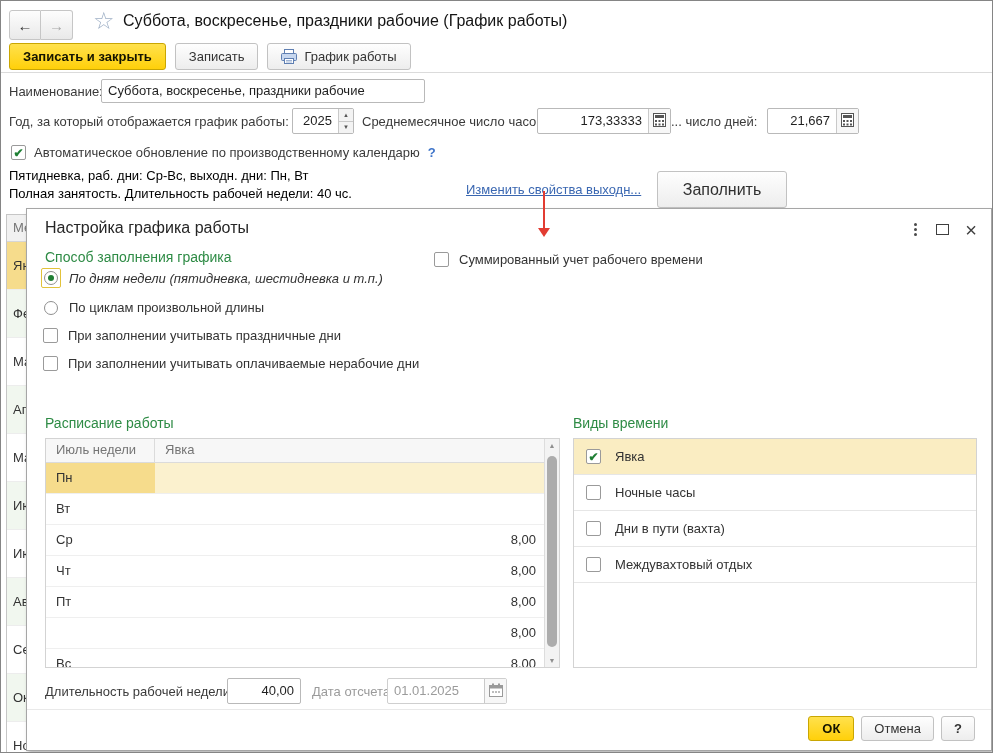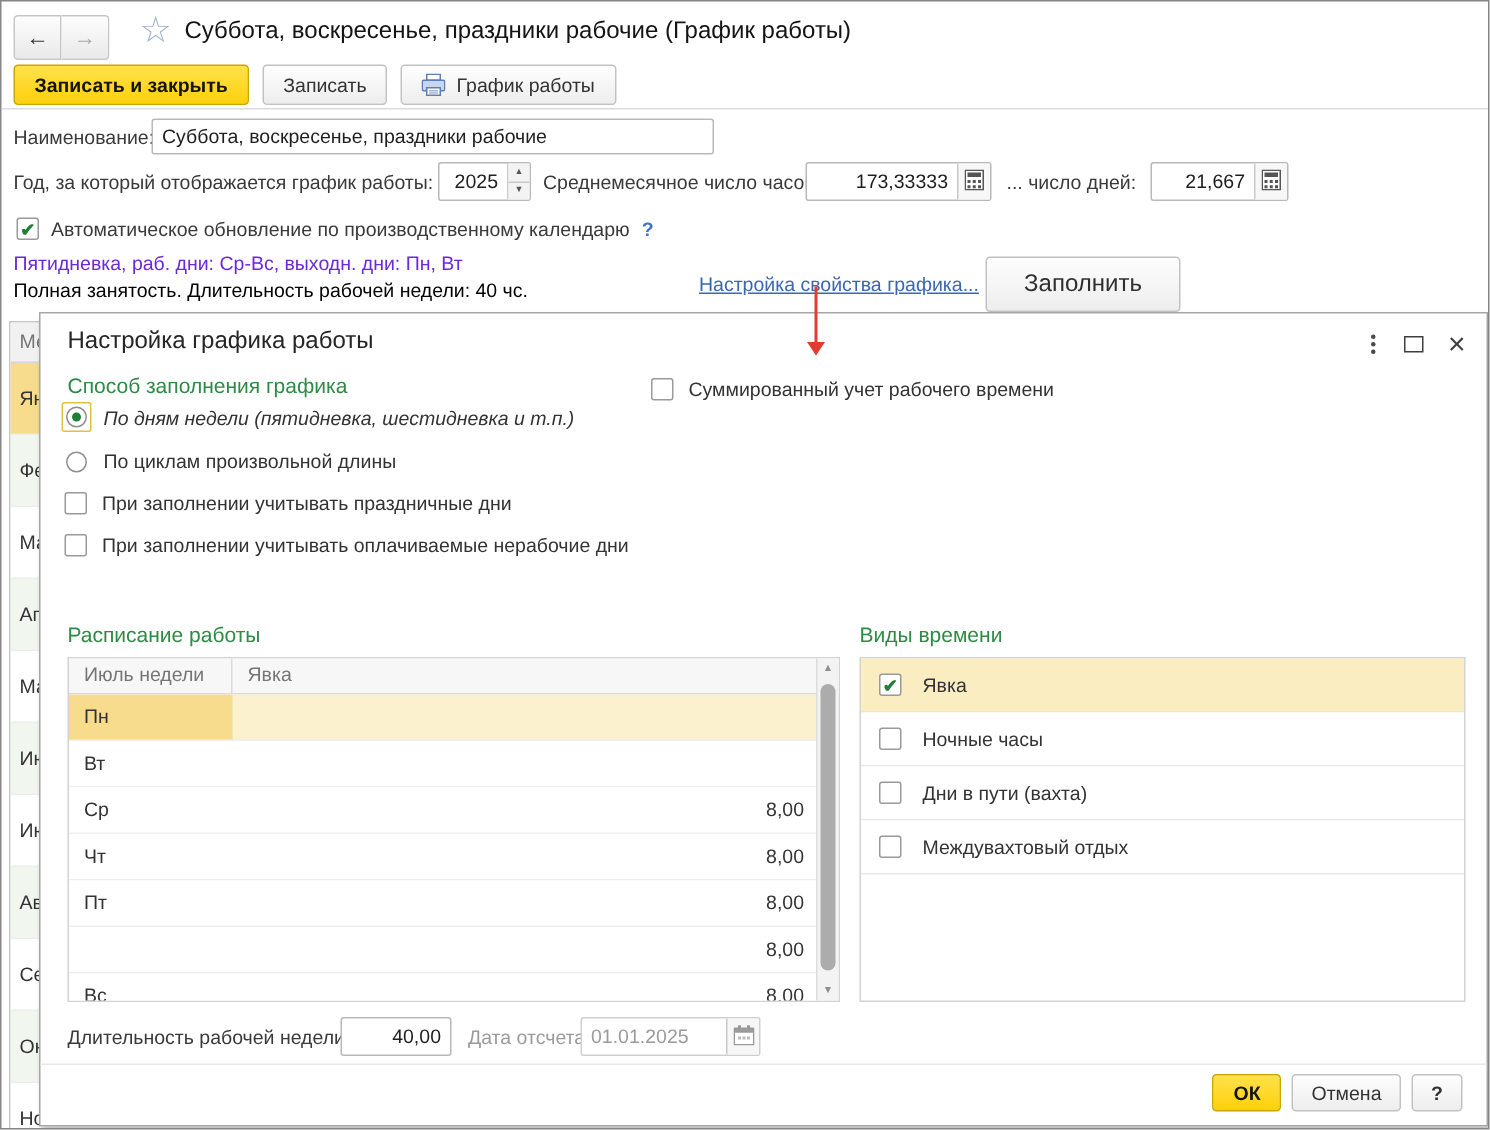--- a/index.html
+++ b/index.html
@@ -53,39 +53,39 @@
   .val.num { text-align:right; }
   .seg {
     width:22px; border-left:1px solid #C9C9C9; background:#F7F7F7;
     display:flex; align-items:center; justify-content:center;
   }
   .spin { width:15px; border-left:1px solid #C9C9C9; display:flex; flex-direction:column; }
   .spin > div { flex:1; display:flex; align-items:center; justify-content:center; font-size:6px; color:#555; background:#F3F3F3; }
   .spin > div:first-child { border-bottom:1px solid #C9C9C9; }
 
   #name-label { left:8px; top:83px; }
-  #name-field { left:100px; top:78px; width:375px; height:24px; }
+  #name-field { left:100px; top:78px; width:324px; height:24px; }
   #name-field .val { line-height:22px; }
 
   #year-label { left:8px; top:113px; }
   #year-field { left:291px; top:107px; width:62px; }
   #avg-hours-label { left:361px; top:113px; }
-  #avg-hours-field { left:536px; top:107px; width:124px; }
+  #avg-hours-field { left:536px; top:107px; width:134px; }
   #avg-days-label { left:670px; top:113px; }
   #avg-days-field { left:766px; top:107px; width:92px; }
 
   .checkbox {
     width:15px; height:15px; border:1px solid #9A9A9A; border-radius:2px; background:#fff;
     display:inline-flex; align-items:center; justify-content:center;
     font-size:12px; font-weight:bold; color:#1F7F34; flex:0 0 auto;
   }
   #auto-row { left:10px; top:144px; display:flex; align-items:center; gap:8px; }
   .qmark { color:#3E74C9; font-weight:bold; }
 
-  #info1 { left:8px; top:167px; color:#6d28d9; }
+  #info1 { left:8px; top:167px; color:#000000; }
   #info2 { left:8px; top:185px; color:#000000; }
   #change-link { left:465px; top:181px; color:#3A67B1; text-decoration:underline; cursor:pointer; }
   #fill-btn { left:656px; top:170px; width:130px; height:37px; font-size:16px; color:#2F2F2F; }
 
   
   #months { left:5px; top:213px; width:20px; height:540px; overflow:hidden;
             border-left:1px solid #C6C6C6; border-top:1px solid #C6C6C6; }
   .m-head { height:27px; line-height:26px; padding-left:6px; background:#F1F1F1;
             border-bottom:1px solid #D6D6D6; color:#757575; white-space:nowrap; overflow:hidden; }
   .m-row  { height:48px; line-height:48px; padding-left:6px; color:#333;
@@ -244,21 +244,21 @@
 </div>
 
 <div class="abs" id="auto-row">
   <span class="checkbox">✔</span>
   <span class="lbl">Автоматическое обновление по производственному календарю</span>
   <span class="qmark">?</span>
 </div>
 
 <div class="abs" id="info1">Пятидневка, раб. дни: Ср-Вс, выходн. дни: Пн, Вт</div>
 <div class="abs" id="info2">Полная занятость. Длительность рабочей недели: 40 чс.</div>
-<div class="abs" id="change-link">Настройка свойства графика...</div>
+<div class="abs" id="change-link">Изменить свойства выходн...</div>
 <div class="abs btn" id="fill-btn">Заполнить</div>
 
 <div class="abs" id="months">
   <div class="m-head">Месяц</div>
   <div class="m-row sel">Январь</div>
   <div class="m-row alt">Февраль</div>
   <div class="m-row">Март</div>
   <div class="m-row alt">Апрель</div>
   <div class="m-row">Май</div>
   <div class="m-row alt">Июнь</div>

